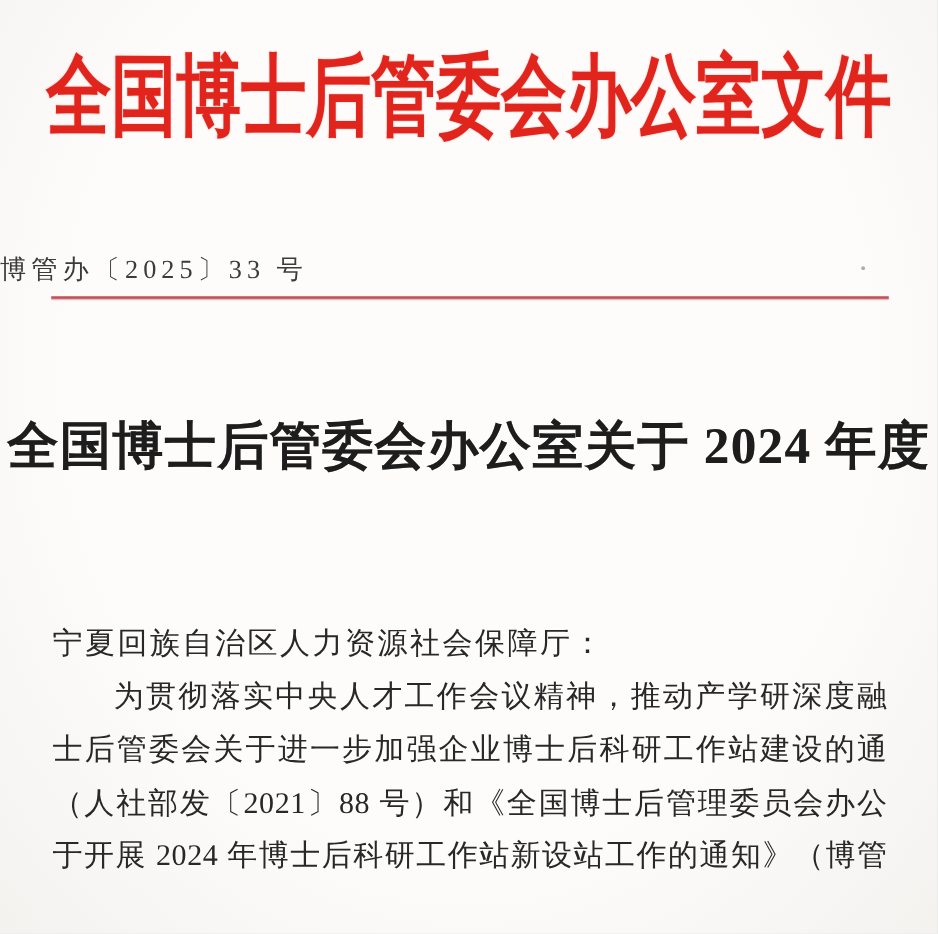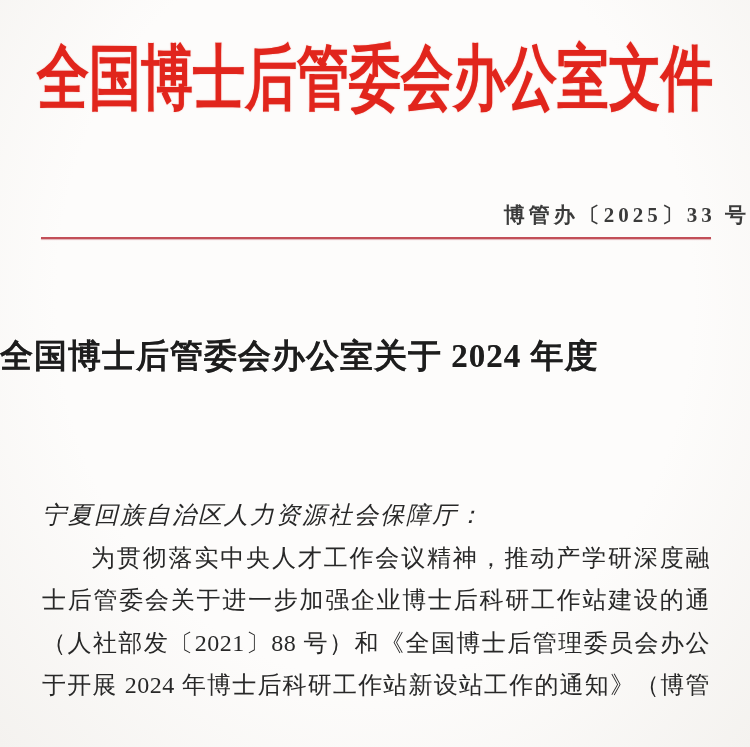--- a/index.html
+++ b/index.html
@@ -32,43 +32,43 @@
     transform-origin: top center;
     text-shadow: 0 0 1px rgba(225, 37, 28, 0.55);
     white-space: nowrap;
   }
 
   .doc-number {
     position: absolute;
     top: 201px;
     left: 0;
     width: 100%;
-    text-align: right;
+    text-align: left;
     font-size: 21px;
     letter-spacing: 4px;
     color: #3b3b3b;
-    font-weight: bold;
   }
 
   .red-rule {
     position: absolute;
     top: 237px;
     left: 41px;
     width: 670px;
     height: 2px;
     background: #c24f58;
     box-shadow: 0 1px 1px rgba(194, 79, 88, 0.45);
   }
 
   .doc-title {
     position: absolute;
     top: 329px;
     left: 0;
     width: 100%;
-    font-size: 33px;
+    text-align: center;
+    font-size: 41px;
     font-weight: 700;
     line-height: 54px;
     letter-spacing: 1px;
     color: #1d1d1d;
     text-shadow: 0 0 0.5px rgba(0,0,0,0.45);
   }
 
   .doc-body {
     position: absolute;
     top: 494px;
@@ -81,21 +81,20 @@
   }
   .doc-body .line {
     height: 42.6px;
     overflow: hidden;
     text-align: justify;
     text-align-last: justify;
   }
   .doc-body .line.salutation {
     text-align-last: left;
     letter-spacing: 2px;
-    font-style: italic;
   }
   .doc-body .line.indent {
     padding-left: 49px;
   }
 
   
   .speck {
     position: absolute;
     top: 213px;
     left: 689px;

